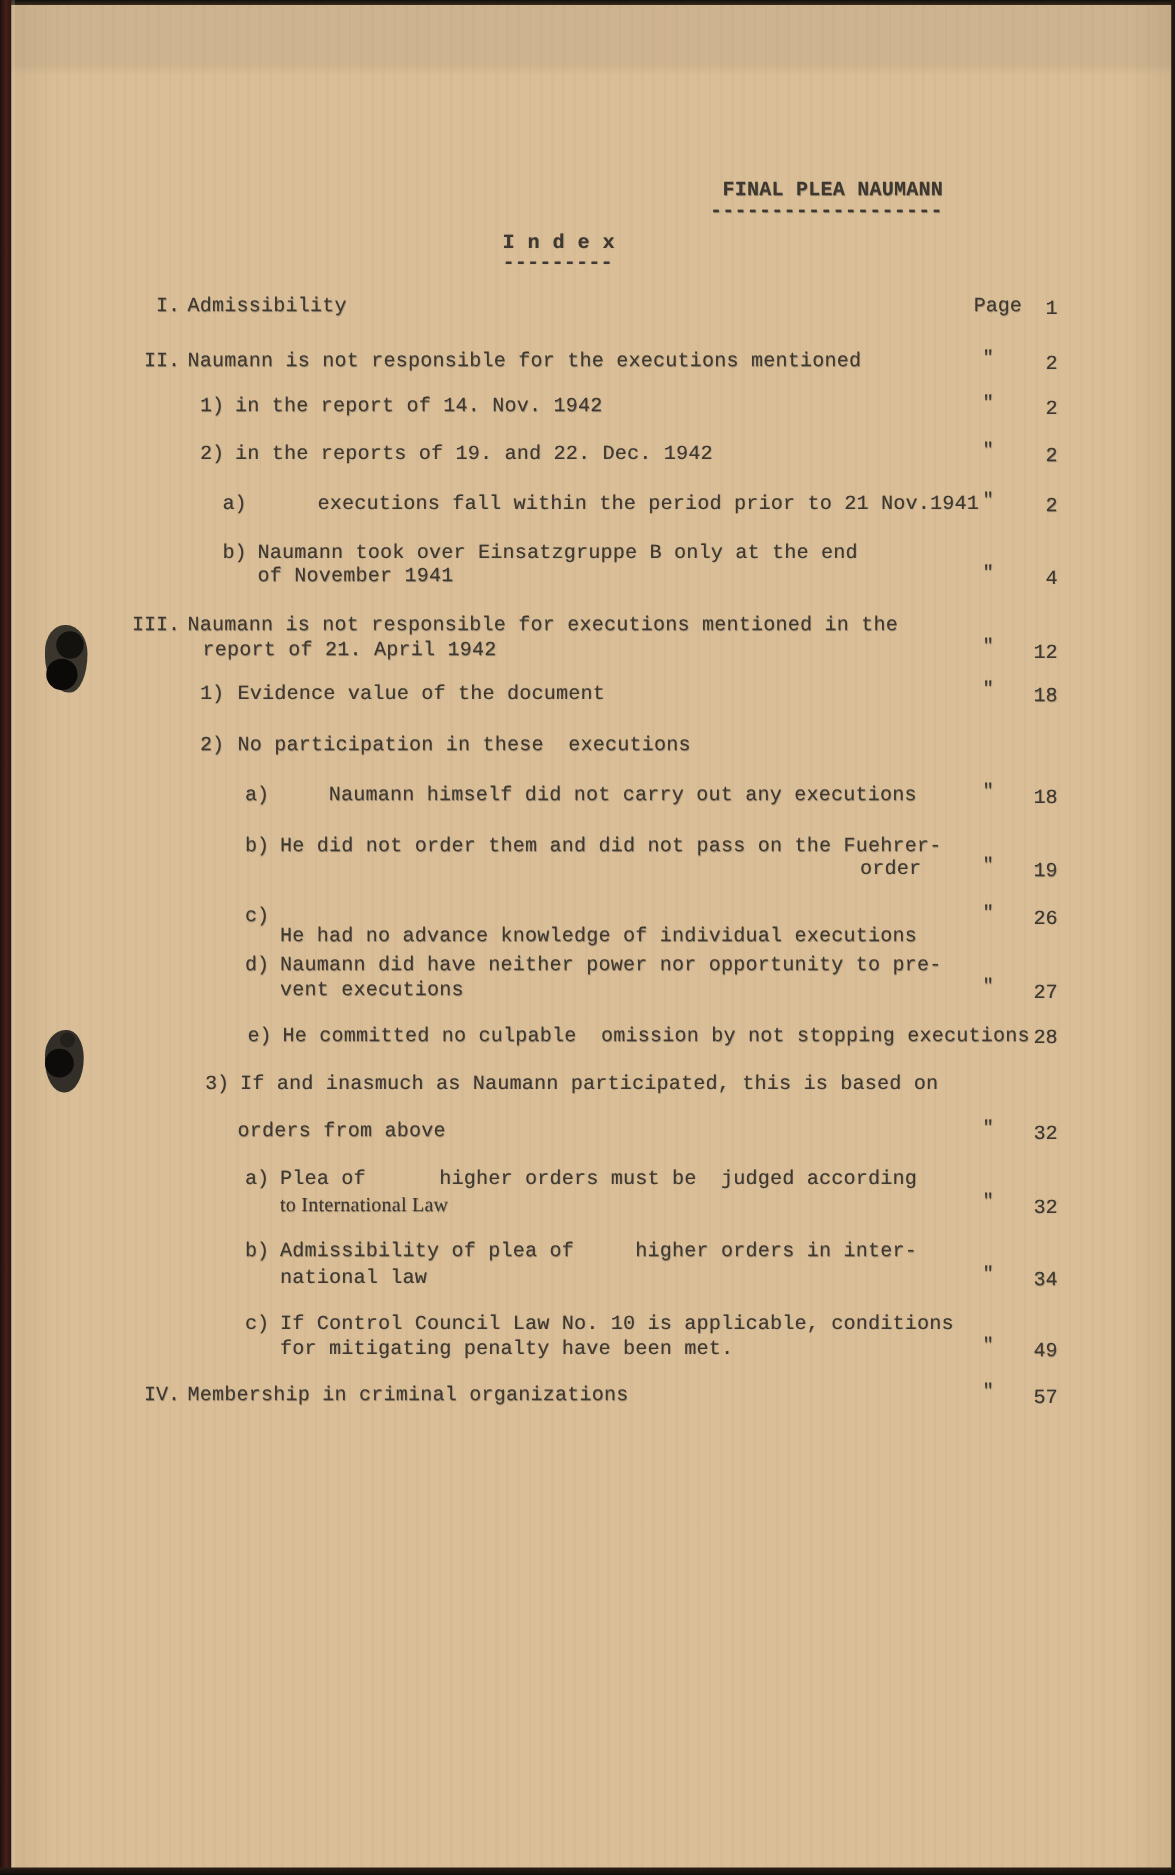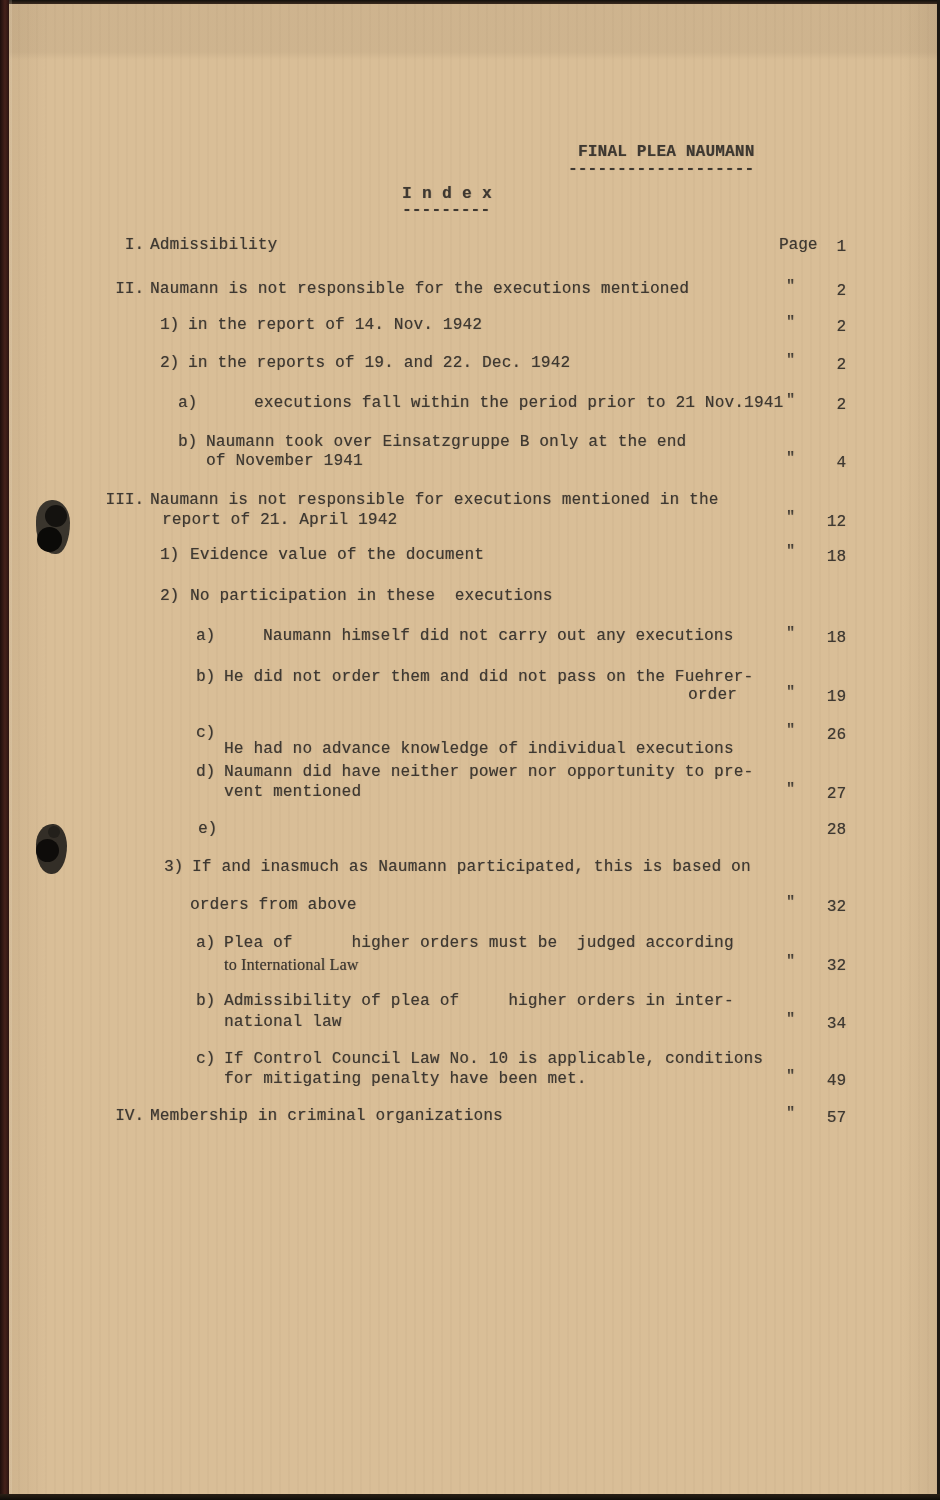--- a/index.html
+++ b/index.html
@@ -125,25 +125,26 @@
   <div class="ditto" style="top:684px;">"</div>
   <div class="pnum" style="top:688px;">19</div>
 
   <div class="num" style="left:196px;top:724px;">c)</div>
   <div class="tline" style="left:224px;top:695px;margin-top:45px;">He had no advance knowledge of individual executions</div>
   <div class="ditto" style="top:722px;">"</div>
   <div class="pnum" style="top:726px;">26</div>
 
   <div class="num" style="left:196px;top:763px;">d)</div>
   <div class="tline" style="left:224px;top:763px;text-align:right;">Naumann did have neither power nor opportunity to pre-</div>
-  <div class="tline" style="left:224px;top:783px;">vent mentioned</div>
+  <div class="tline" style="left:224px;top:783px;">vent executions</div>
   <div class="ditto" style="top:781px;">"</div>
   <div class="pnum" style="top:785px;">27</div>
 
   <div class="num" style="left:198px;top:820px;">e)</div>
+  <div class="tline" style="left:226px;top:820px;">He committed no culpable  omission by not stopping executions</div>
   <div class="pnum" style="top:821px;">28</div>
 
   <div class="num" style="left:164px;top:858px;">3)</div>
   <div class="tline" style="left:192px;top:858px;">If and inasmuch as Naumann participated, this is based on</div>
   <div class="tline" style="left:190px;top:896px;">orders from above</div>
   <div class="ditto" style="top:894px;">"</div>
   <div class="pnum" style="top:898px;">32</div>
 
   <div class="num" style="left:196px;top:934px;">a)</div>
   <div class="tline" style="left:224px;top:934px;">Plea of      higher orders must be  judged according</div>

